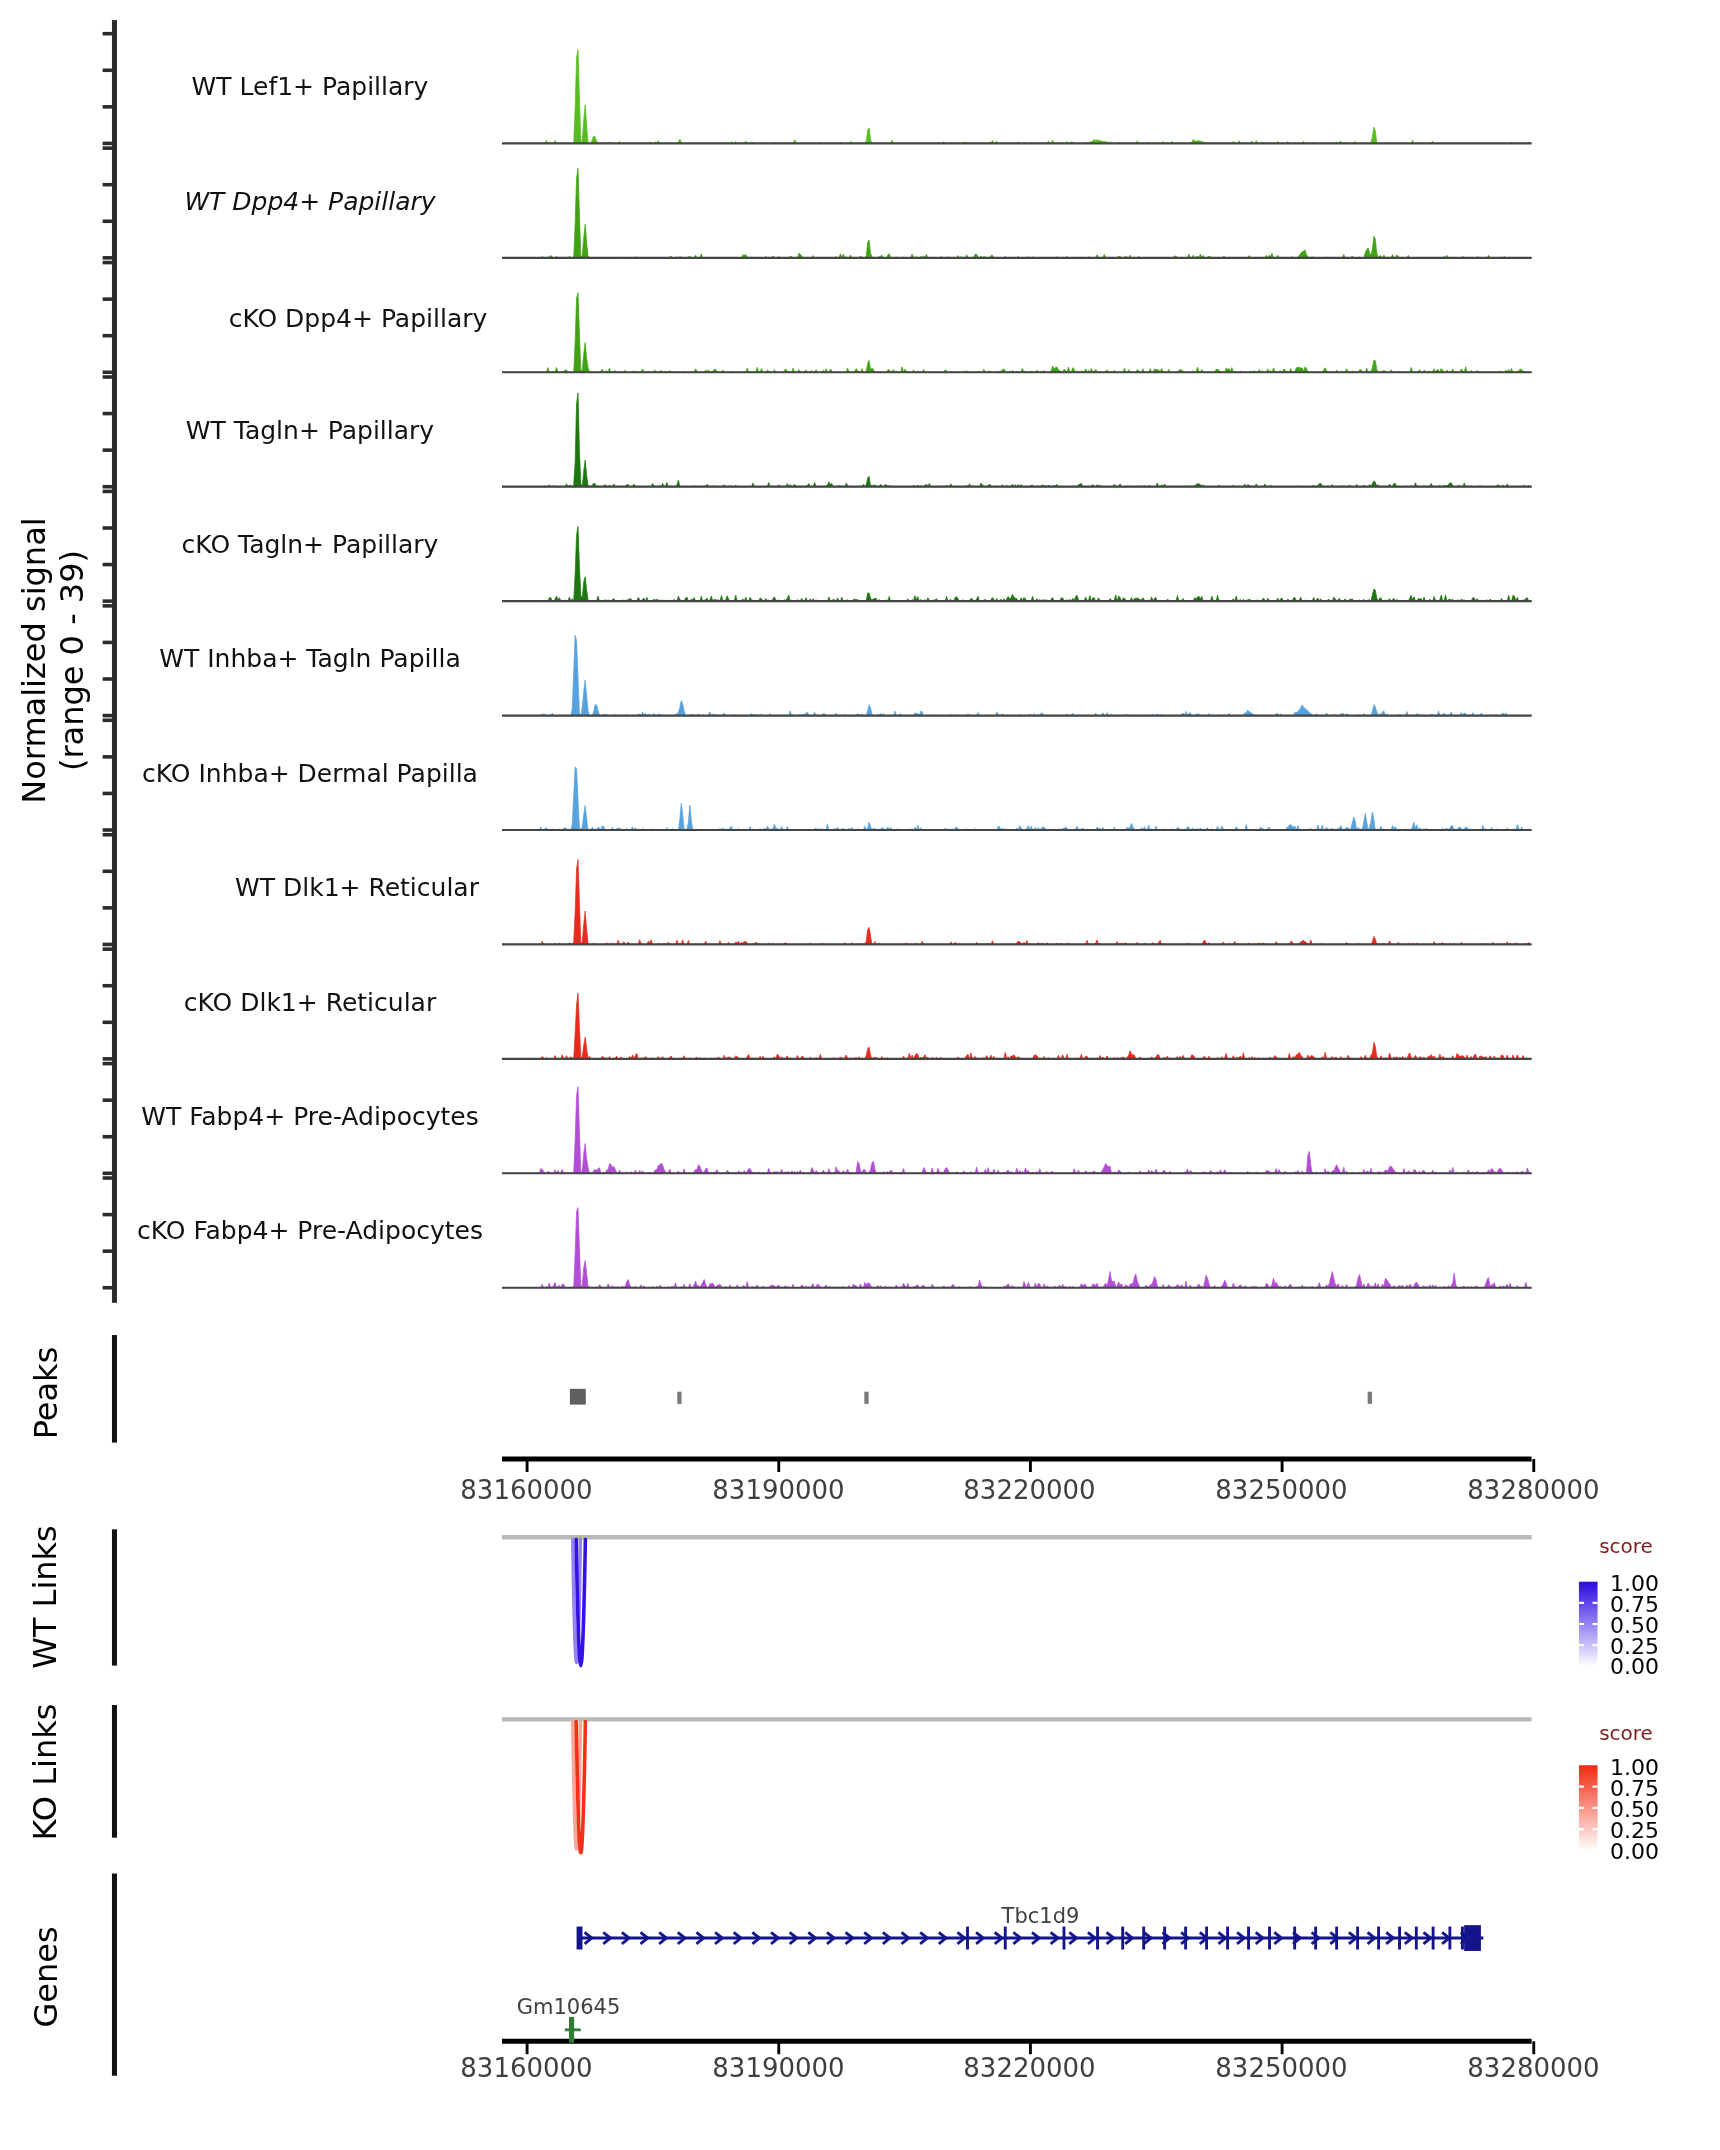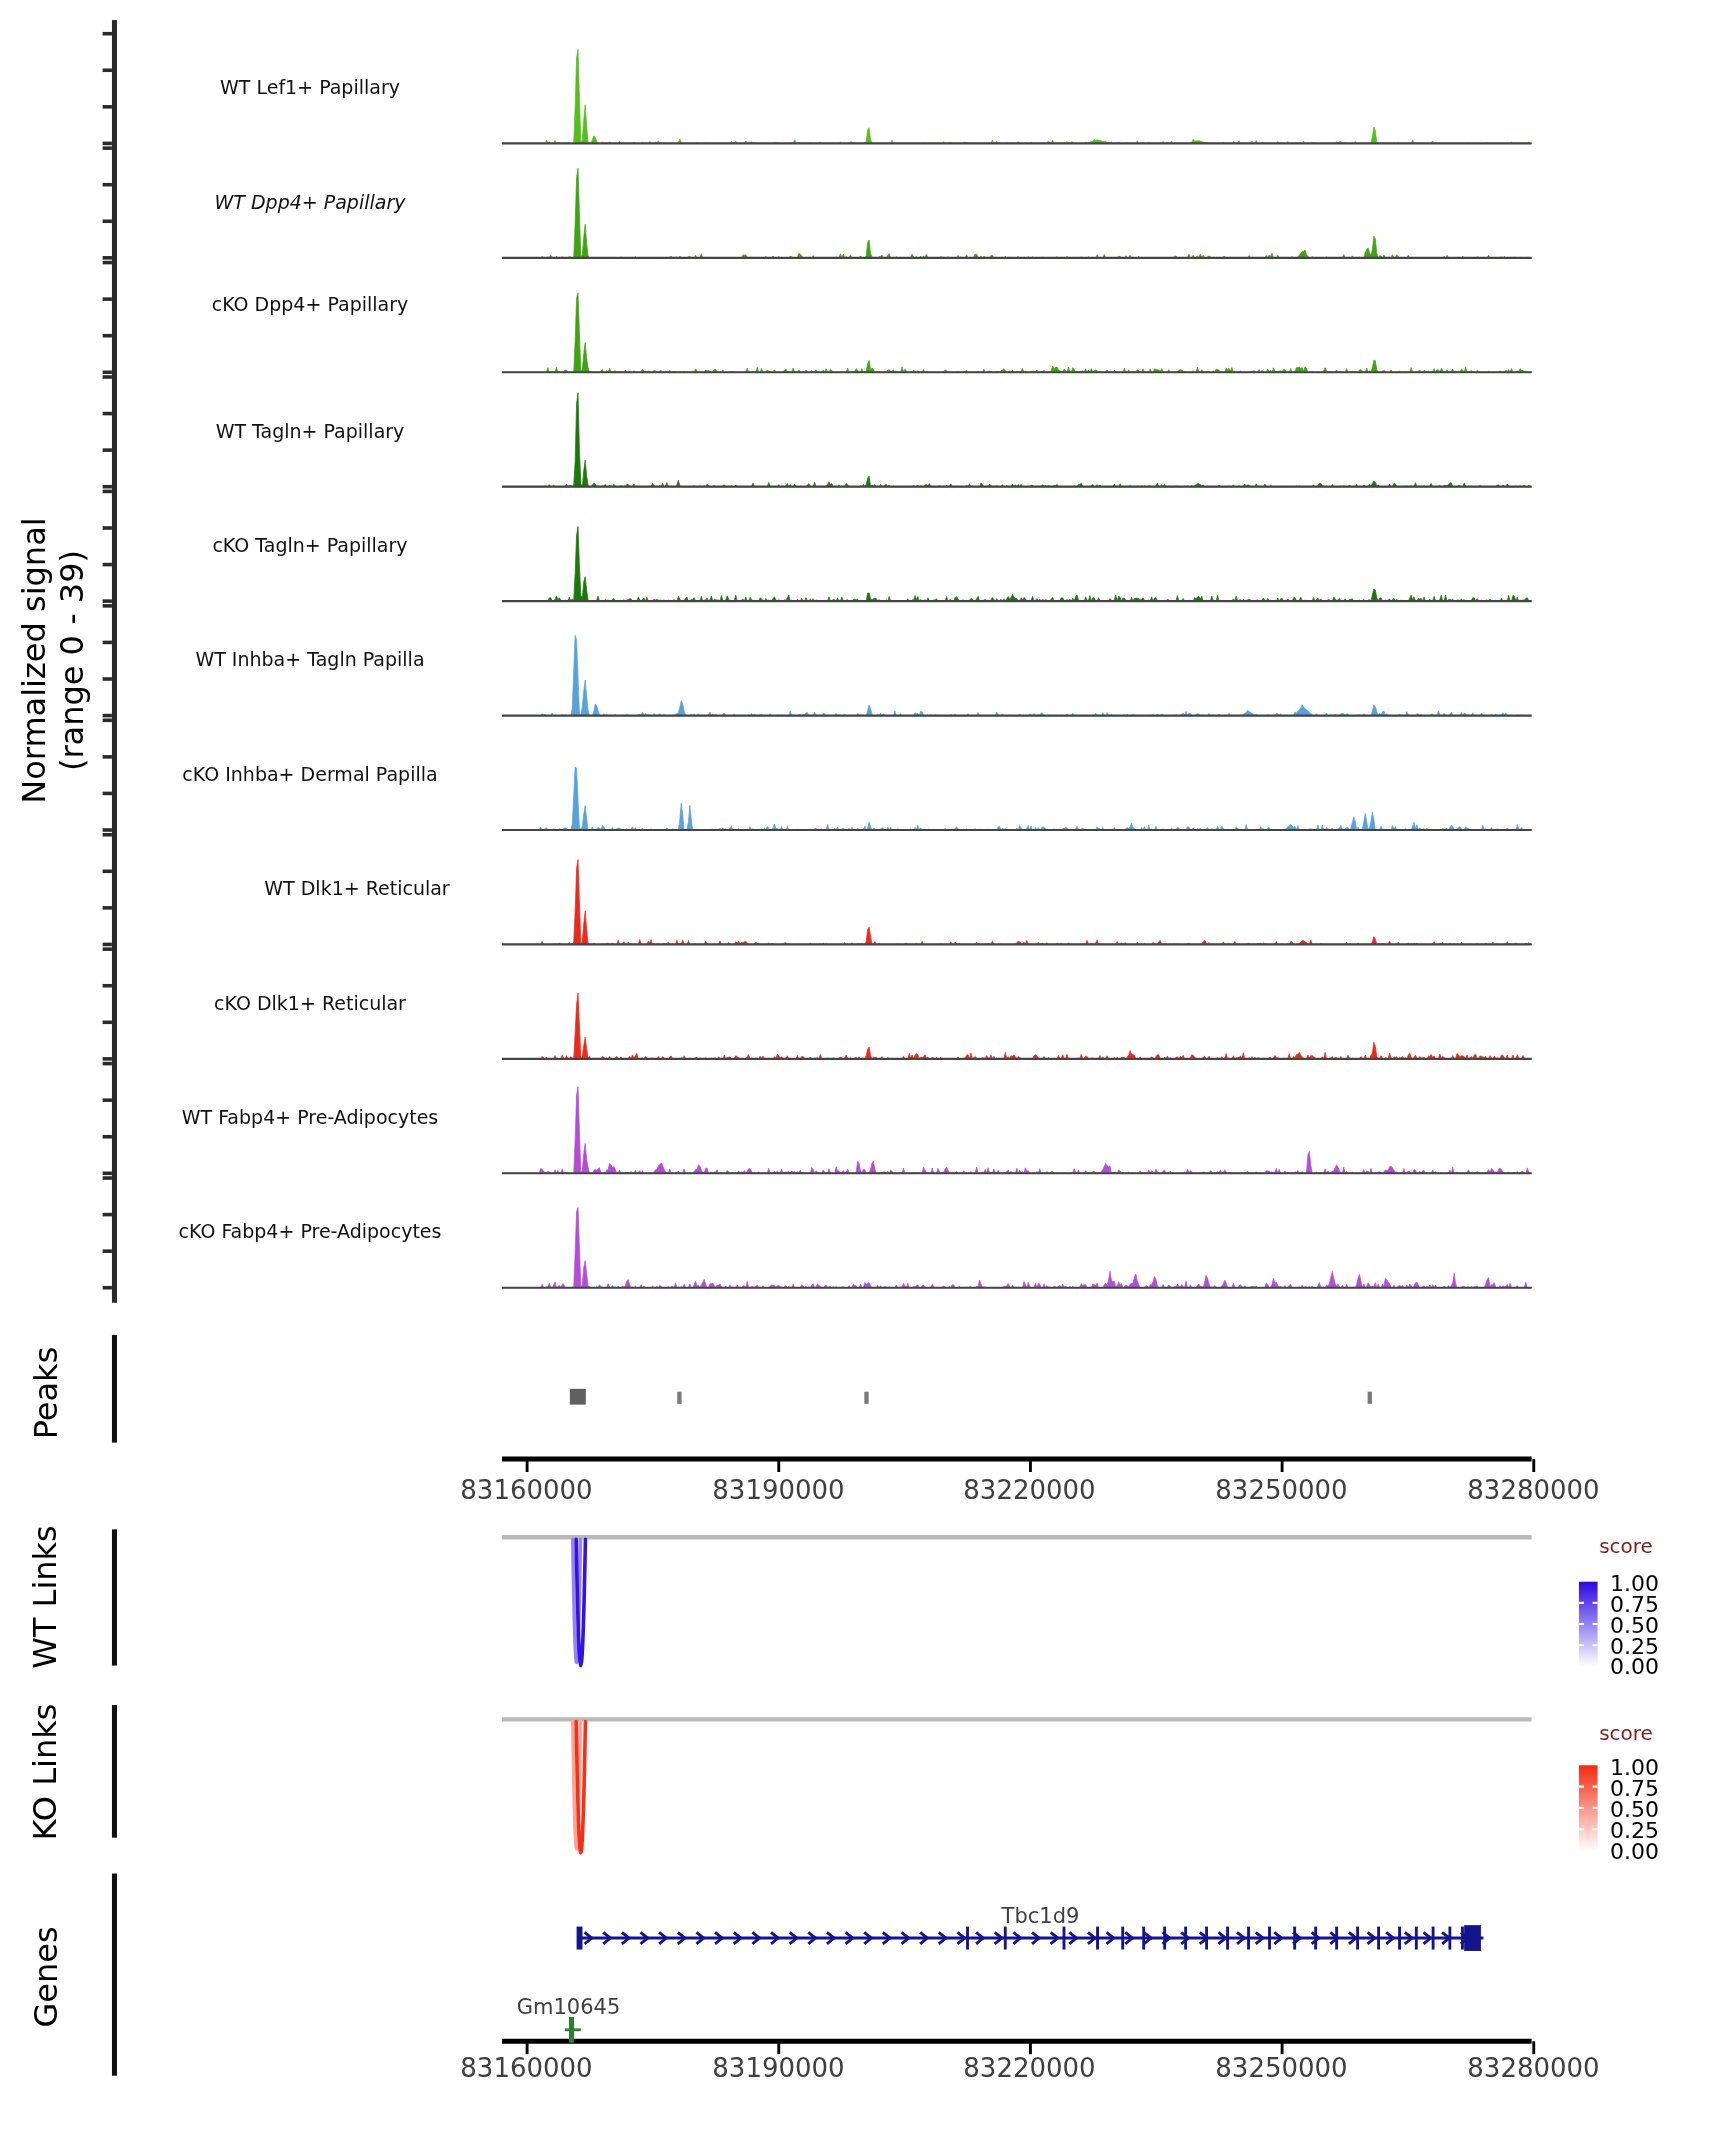--- a/index.html
+++ b/index.html
@@ -1,20 +1,20 @@
 <!DOCTYPE html>
 <html style="font-size:11.5px"><head>
 <meta charset="utf-8">
 <style>
   html,body{margin:0;padding:0;background:#fff;}
   #page{position:relative;width:1721px;height:2151px;background:#ffffff;
         font-family:"DejaVu Sans","Liberation Sans",sans-serif;overflow:hidden;}
   #plot-svg{position:absolute;left:0;top:0;}
   .track-label{position:absolute;left:118px;width:384px;height:34px;line-height:34px;
-               text-align:center;font-size:19px;color:#111;white-space:nowrap;}
+               text-align:center;font-size:25px;color:#111;white-space:nowrap;}
   .tick-label{position:absolute;width:229px;height:32px;line-height:32px;text-align:center;
               font-size:26px;color:#3f3f3f;white-space:nowrap;}
   .vlabel{position:absolute;transform:rotate(-90deg);text-align:center;color:#000;
           font-size:32px;white-space:nowrap;}
   .vlabel .l2{display:block;}
   .legend-title{position:absolute;width:158px;text-align:center;font-size:20px;color:#7f1d1d;}
   .legend-tick{position:absolute;left:1610px;width:93px;height:24.4px;line-height:24.4px;
                font-size:22px;color:#000;text-align:left;}
   .gene-label{position:absolute;height:26px;line-height:26px;text-align:center;
               font-size:21px;color:#404040;white-space:nowrap;}
@@ -226,21 +226,21 @@
     <span class="l2">(range 0 - 39)</span>
   </div>
   <div class="vlabel" style="left:-27px;top:1375px;width:143px;height:36px;">Peaks</div>
   <div class="vlabel" style="left:-49px;top:1579px;width:186px;height:36px;">WT Links</div>
   <div class="vlabel" style="left:-49px;top:1754px;width:186px;height:36px;">KO Links</div>
   <div class="vlabel" style="left:-27px;top:1959px;width:143px;height:36px;">Genes</div>
 
   <div id="track-labels">
       <div class="track-label" style="top: 70px;">WT Lef1+ Papillary</div>
       <div class="track-label" style="top: 185px; font-style: italic;">WT Dpp4+ Papillary</div>
-      <div class="track-label" style="top: 287px;">cKO Dpp4+ Papillary</div>
+      <div class="track-label" style="top: 302px; margin-left: 48px;">cKO Dpp4+ Papillary</div>
       <div class="track-label" style="top: 414px;">WT Tagln+ Papillary</div>
       <div class="track-label" style="top: 528px;">cKO Tagln+ Papillary</div>
       <div class="track-label" style="top: 642px;">WT Inhba+ Tagln Papilla</div>
       <div class="track-label" style="top: 757px;">cKO Inhba+ Dermal Papilla</div>
       <div class="track-label" style="top: 871px; padding-left: 47px;">WT Dlk1+ Reticular</div>
       <div class="track-label" style="top: 986px;">cKO Dlk1+ Reticular</div>
       <div class="track-label" style="top: 1100px;">WT Fabp4+ Pre-Adipocytes</div>
       <div class="track-label" style="top: 1214px;">cKO Fabp4+ Pre-Adipocytes</div>
     </div>
   <div id="peaks-axis-labels">

